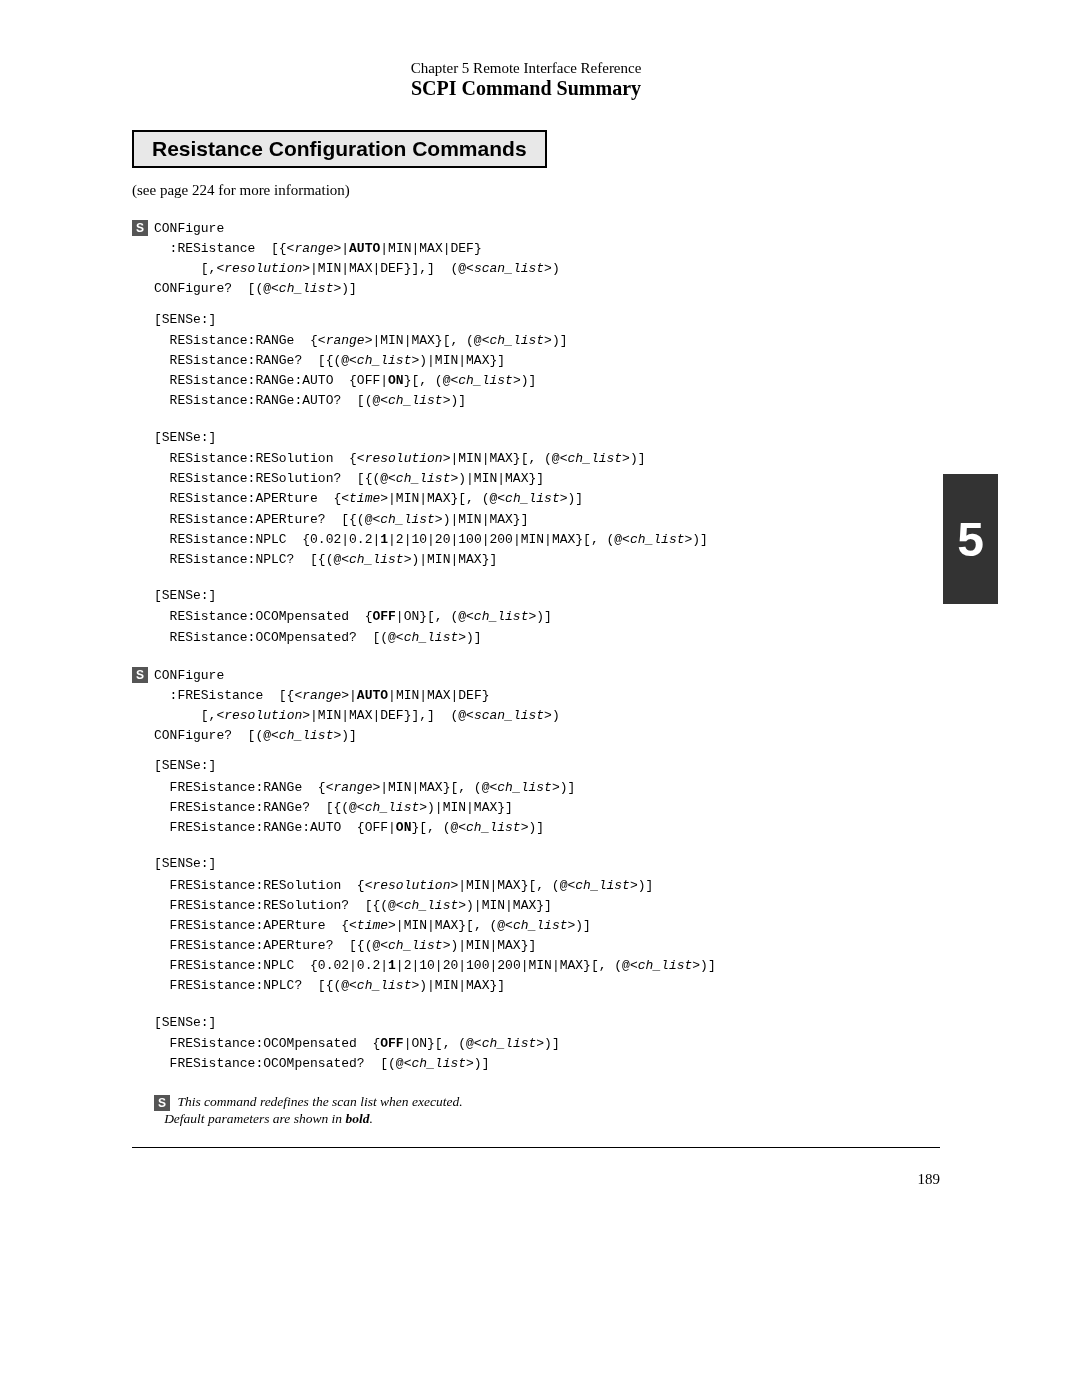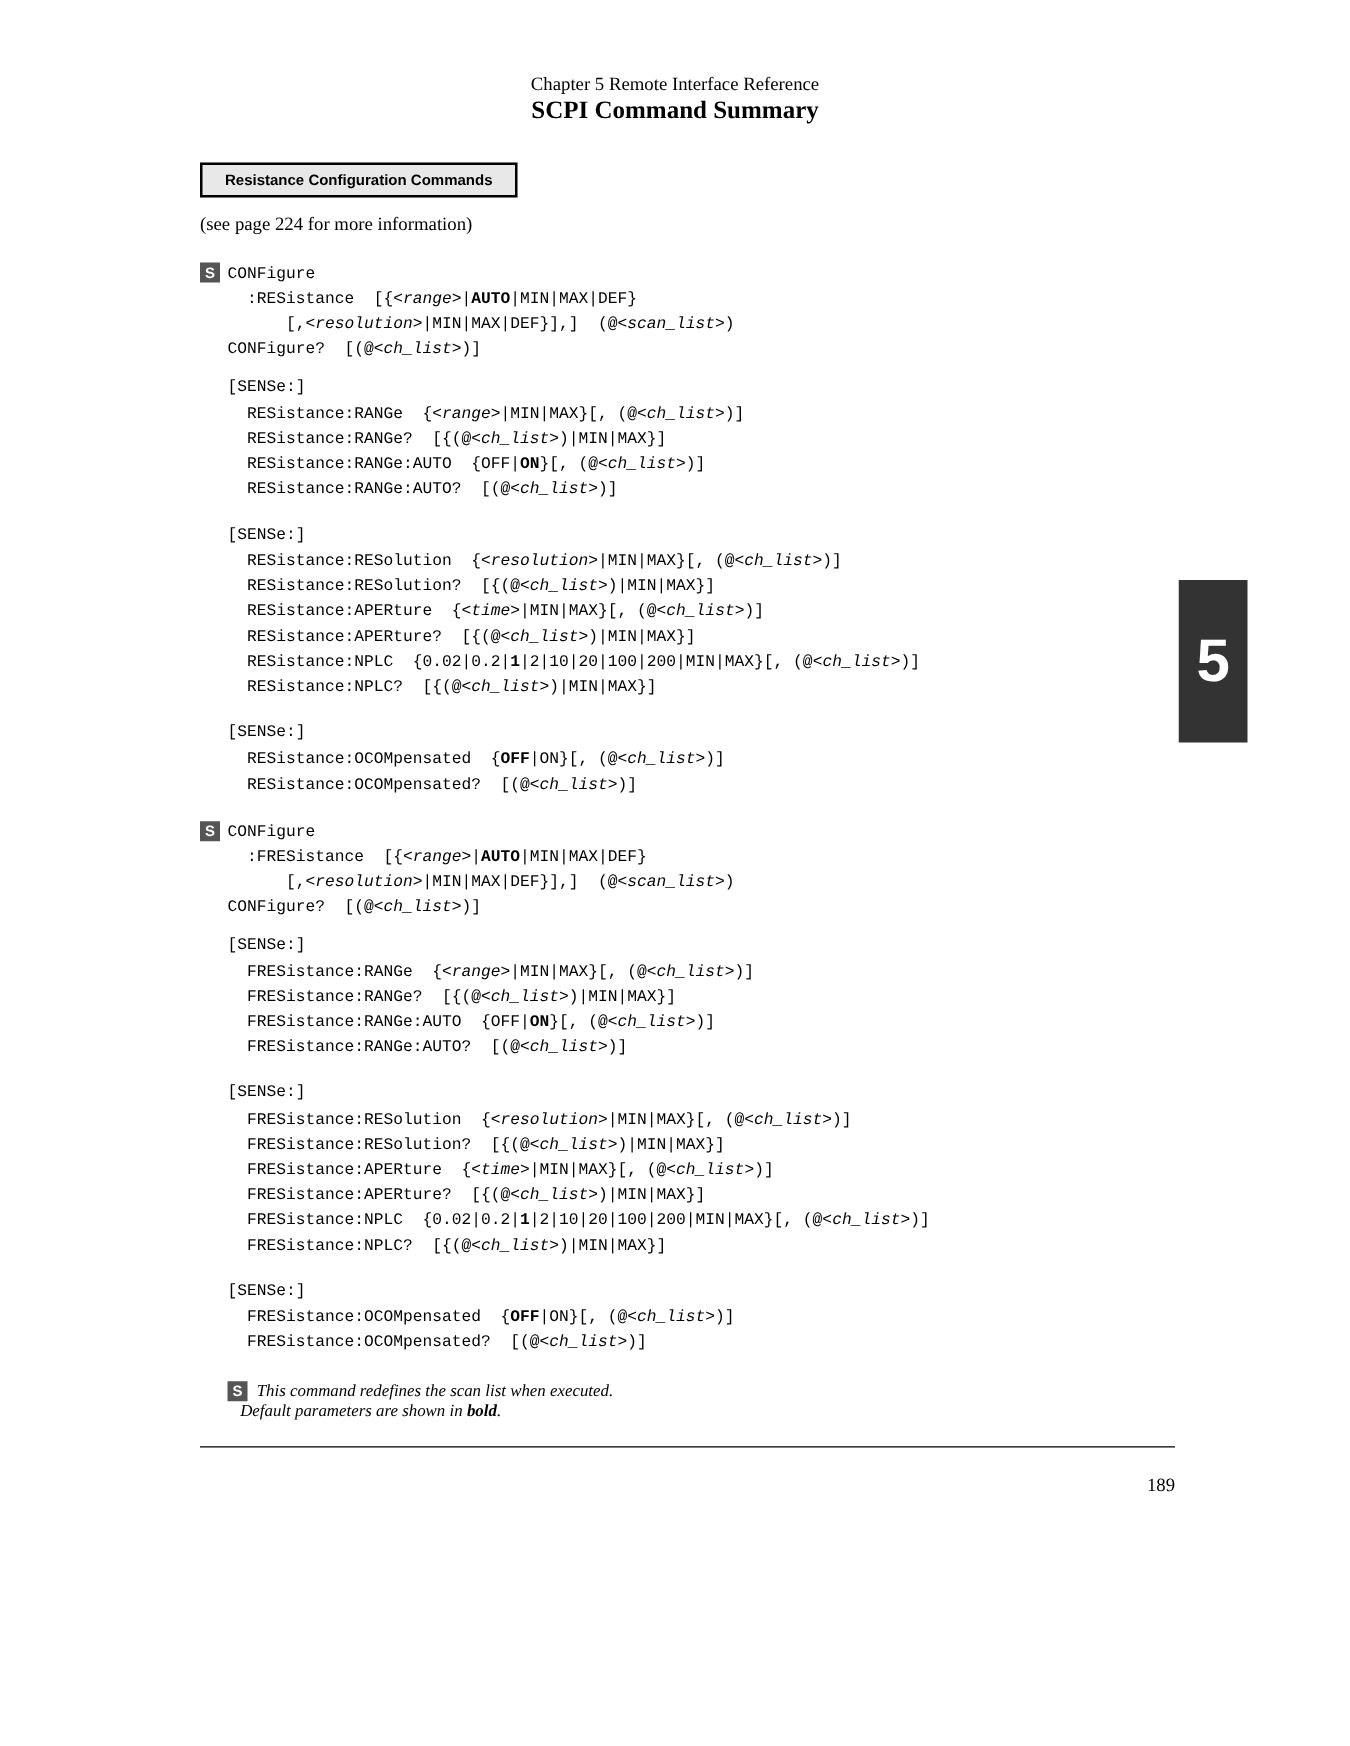--- a/index.html
+++ b/index.html
@@ -8,21 +8,21 @@
       font-family: 'Times New Roman', Times, serif;
       width: 1080px;
       min-height: 1397px;
       position: relative;
       color: #000;
     }
 
     .page {
       width: 1080px;
       min-height: 1397px;
-      padding: 60px 80px 60px 80px;
+      padding: 60px 80px 60px 52px;
       position: relative;
     }
 
     .chapter-header {
       text-align: center;
       margin-bottom: 4px;
     }
 
     .chapter-header .chapter-title {
       font-size: 15px;
@@ -39,21 +39,21 @@
       margin-top: 30px;
       margin-left: 80px;
       margin-right: 60px;
     }
 
     .section-box {
       border: 2px solid #000;
       background: #e8e8e8;
       display: inline-block;
       padding: 5px 18px;
-      font-size: 12px;
+      font-size: 21px;
       font-weight: bold;
       font-family: Arial, Helvetica, sans-serif;
       margin-bottom: 14px;
     }
 
     .see-page {
       font-size: 15px;
       margin-bottom: 20px;
       font-family: 'Times New Roman', Times, serif;
     }
@@ -239,21 +239,20 @@
             <span class="cmd-line">      [,&lt;<span class="italic-text">resolution</span>&gt;|MIN|MAX|DEF}],]  (@&lt;<span class="italic-text">scan_list</span>&gt;)</span>
             <span class="cmd-line">CONFigure?  [(@&lt;<span class="italic-text">ch_list</span>&gt;)]</span>
           </div>
         </div>
 
         <div class="sense-label">[SENSe:]</div>
         <div class="command-group">
           <span class="cmd-line">  FRESistance:RANGe  {&lt;<span class="italic-text">range</span>&gt;|MIN|MAX}[, (@&lt;<span class="italic-text">ch_list</span>&gt;)]</span>
           <span class="cmd-line">  FRESistance:RANGe?  [{(@&lt;<span class="italic-text">ch_list</span>&gt;)|MIN|MAX}]</span>
           <span class="cmd-line">  FRESistance:RANGe:AUTO  {OFF|<span class="bold-text">ON</span>}[, (@&lt;<span class="italic-text">ch_list</span>&gt;)]</span>
-          <span class="cmd-line">  FRESistance:RANGe:AUTO?  [(@&lt;<span class="italic-text">ch_list</span>&gt;)]</span>
         </div>
 
         <div class="sense-label">[SENSe:]</div>
         <div class="command-group">
           <span class="cmd-line">  FRESistance:RESolution  {&lt;<span class="italic-text">resolution</span>&gt;|MIN|MAX}[, (@&lt;<span class="italic-text">ch_list</span>&gt;)]</span>
           <span class="cmd-line">  FRESistance:RESolution?  [{(@&lt;<span class="italic-text">ch_list</span>&gt;)|MIN|MAX}]</span>
           <span class="cmd-line">  FRESistance:APERture  {&lt;<span class="italic-text">time</span>&gt;|MIN|MAX}[, (@&lt;<span class="italic-text">ch_list</span>&gt;)]</span>
           <span class="cmd-line">  FRESistance:APERture?  [{(@&lt;<span class="italic-text">ch_list</span>&gt;)|MIN|MAX}]</span>
           <span class="cmd-line">  FRESistance:NPLC  {0.02|0.2|<span class="bold-text">1</span>|2|10|20|100|200|MIN|MAX}[, (@&lt;<span class="italic-text">ch_list</span>&gt;)]</span>
           <span class="cmd-line">  FRESistance:NPLC?  [{(@&lt;<span class="italic-text">ch_list</span>&gt;)|MIN|MAX}]</span>

